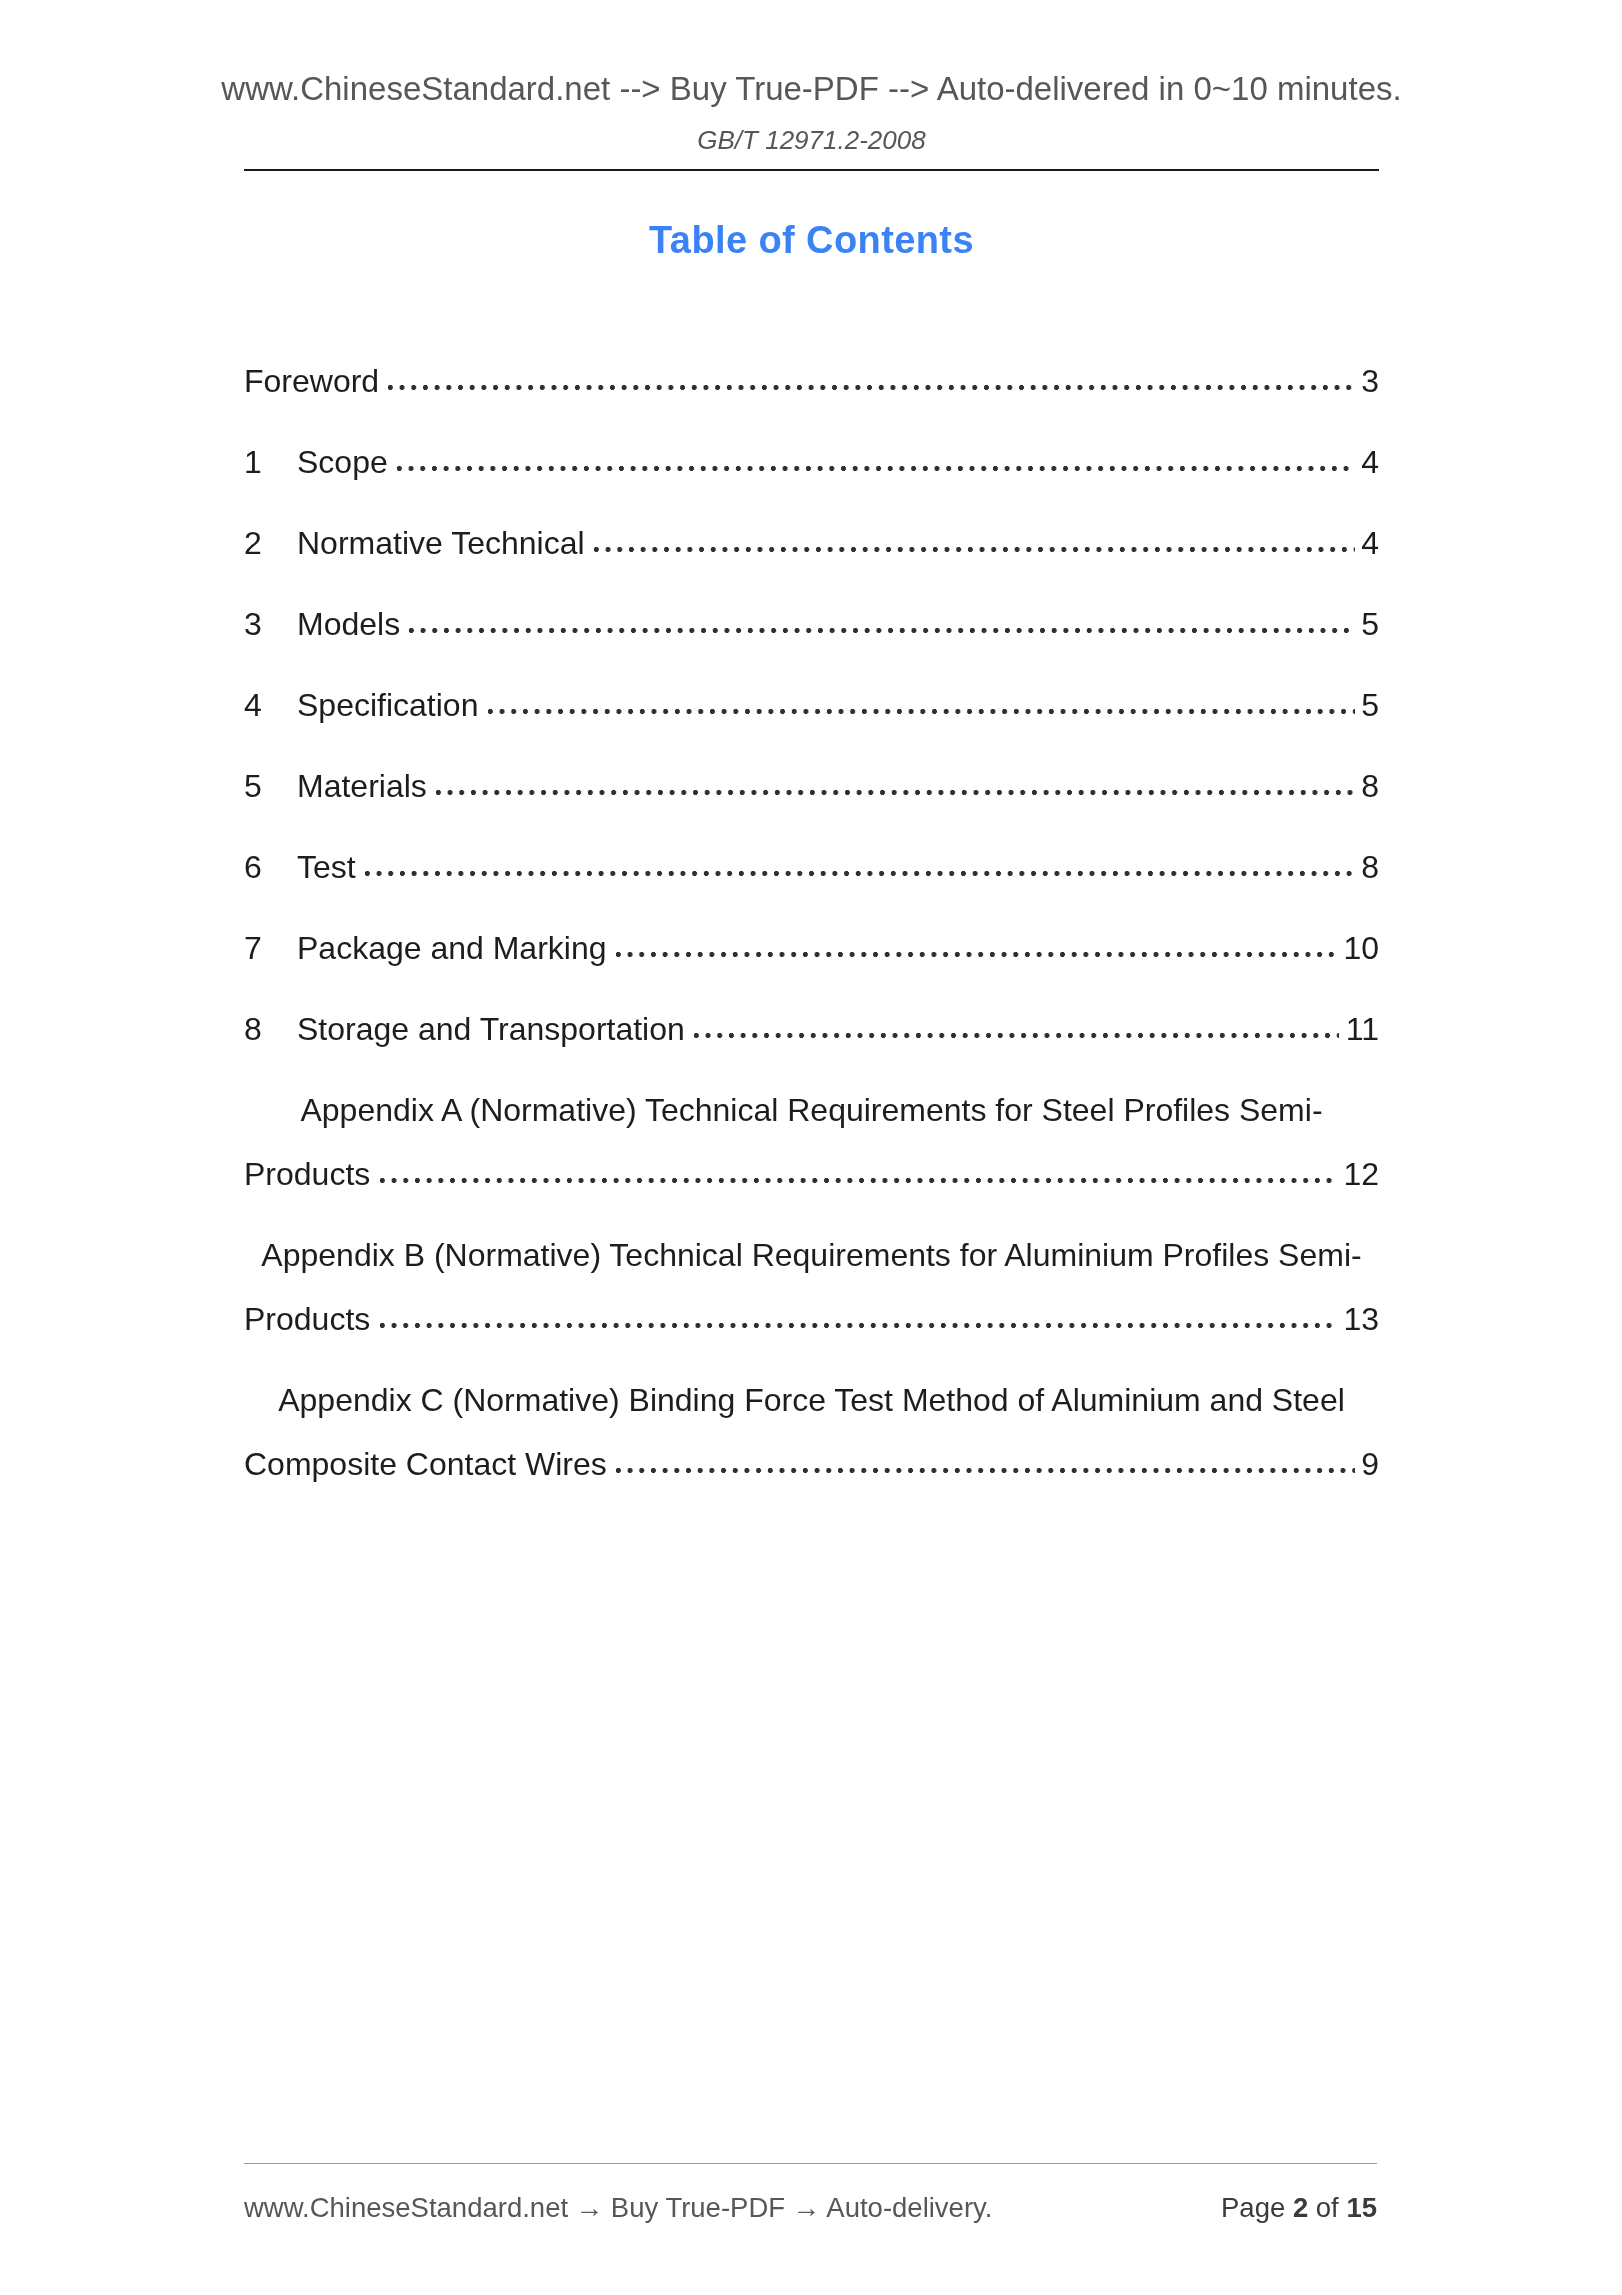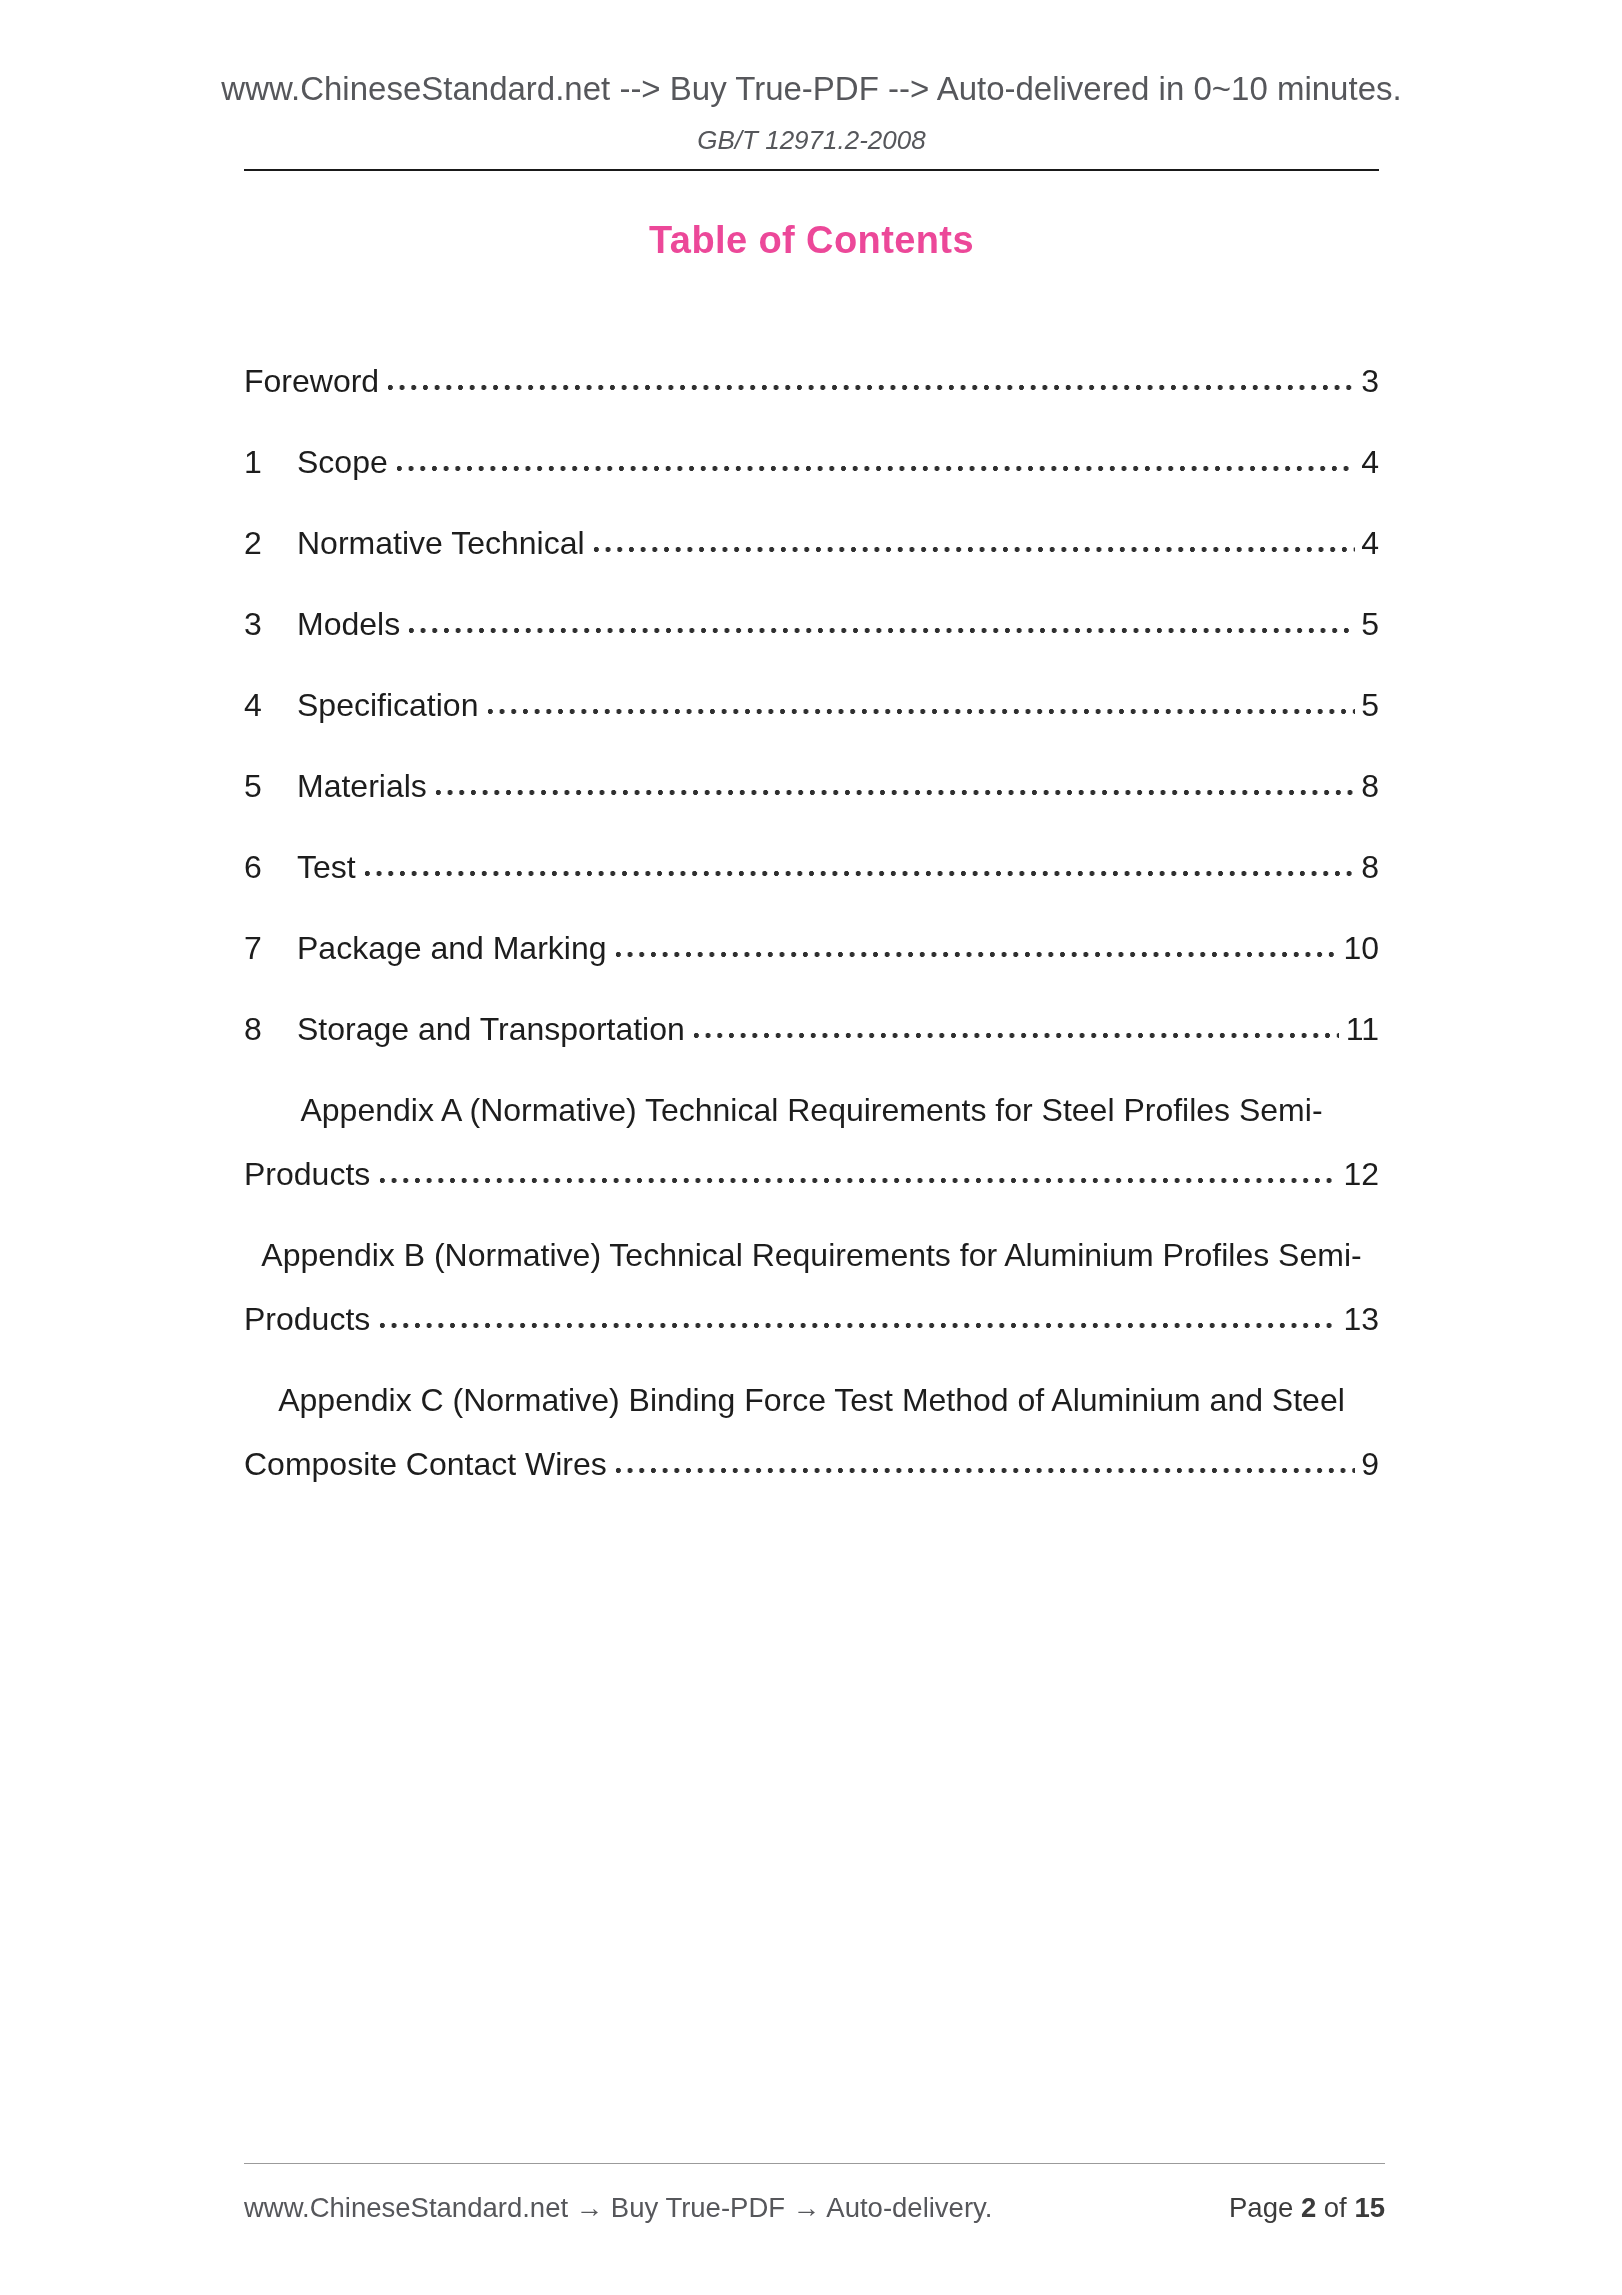--- a/index.html
+++ b/index.html
@@ -33,21 +33,21 @@
     margin: 13.3px 244px 0 244px;
     border-bottom: 2.5px solid #1a1a1a;
   }
 
   
   .page-title {
     margin-top: 48px;
     text-align: center;
     font-size: 38px;
     font-weight: 700;
-    color: #ec4899;
+    color: #3b82f6;
     letter-spacing: 0.4px;
   }
 
   
   .toc {
     margin: 100px 244px 0 244px;
     font-size: 32px;
     color: #1d1d1d;
   }
   .toc-row {
@@ -85,21 +85,21 @@
     text-align: center;
     line-height: 38px;
     white-space: nowrap;
     margin-bottom: 26px;
   }
 
   
   .footer {
     position: absolute;
     left: 244px;
-    right: 238px;
+    right: 246px;
     top: 2163px;
   }
   .footer-rule {
     border-top: 1.7px solid #9b9b9b;
   }
   .footer-row {
     margin-top: 28px;
     display: flex;
     justify-content: space-between;
     align-items: baseline;

